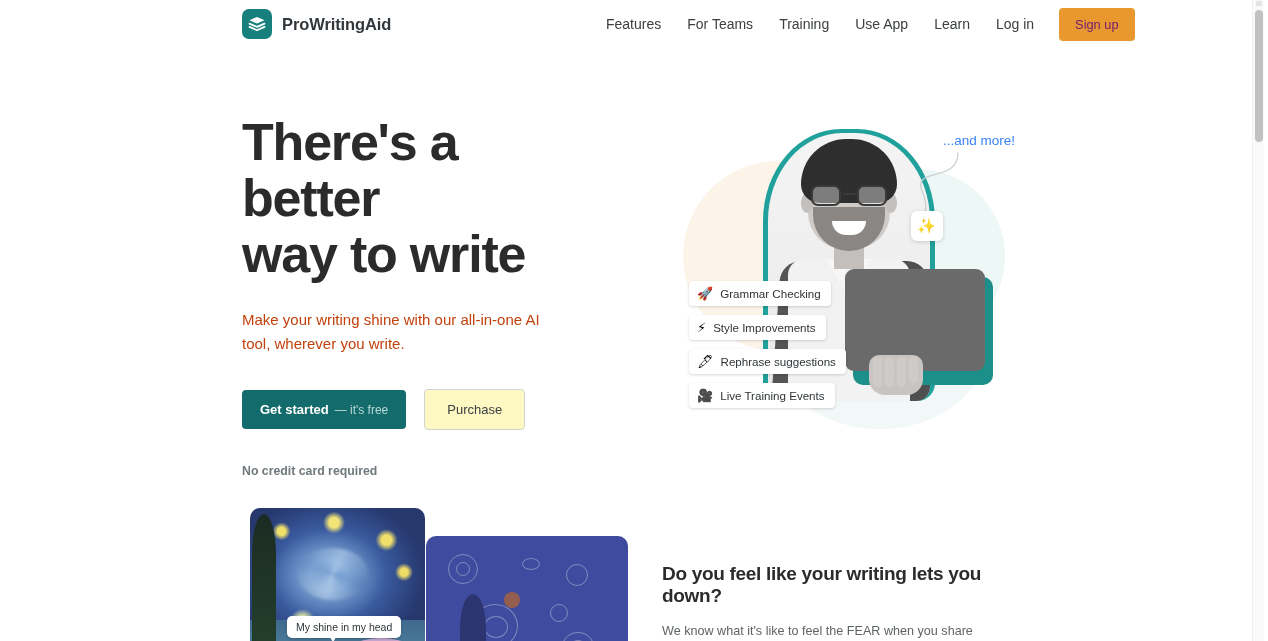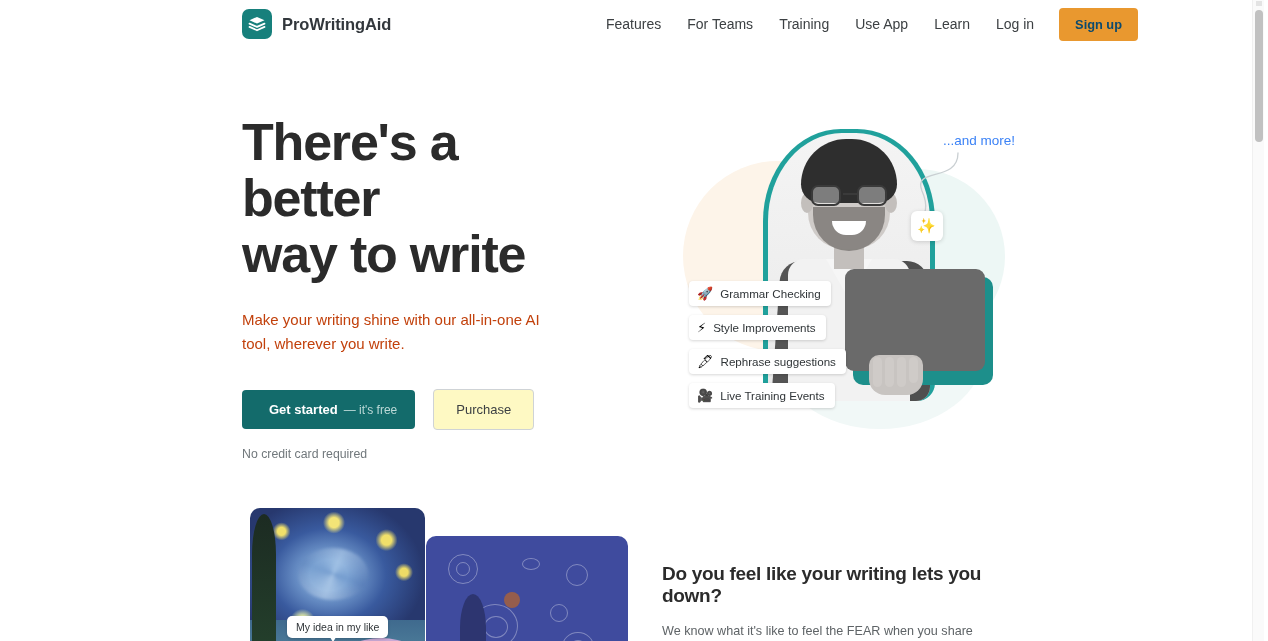--- a/index.html
+++ b/index.html
@@ -65,23 +65,23 @@
     color: #3c4043;
     text-decoration: none;
     padding: 6px 13px;
     white-space: nowrap;
     display: inline-block;
   }
   .nav-link:first-child { padding-left: 6px; }
   .btn-signup {
     margin-left: 12px;
     background: #e9982f;
-    color: #0c4a6e;
+    color: #701a75;
     font-size: 12.8px;
-    font-weight: bold;
+    font-weight: normal;
     border: none;
     border-radius: 4px;
     padding: 9px 16px;
     cursor: pointer;
     white-space: nowrap;
     font-family: inherit;
   }
 
   
   .hero {
@@ -122,37 +122,38 @@
     border-radius: 4px;
     padding: 12px 18px;
     font-size: 13px;
     cursor: pointer;
     white-space: nowrap;
     font-family: inherit;
     display: inline-flex;
     align-items: baseline;
     gap: 6px;
   }
-  .btn-primary .b-strong { font-weight: bold; margin-left: 9px; }
+  .btn-primary .b-strong { font-weight: bold; }
   .btn-primary .b-light { font-weight: normal; color: #bcd9d7; font-size: 12px; }
   .btn-secondary {
     background: #fef9c3;
     color: #3c4043;
     border: 1px solid #cfd3d6;
     border-radius: 4px;
     padding: 12px 22px;
     font-size: 13px;
     cursor: pointer;
     white-space: nowrap;
     font-family: inherit;
   }
   .hero-note {
-    margin-top: 17px;
+    margin-top: 34px;
     font-size: 12.3px;
     color: #71787c;
+    font-weight: bold;
   }
 
   
   .hero-art {
     position: absolute;
     left: 655px; top: 55px;
     width: 390px; height: 340px;
   }
   .blob-cream {
     position: absolute;
@@ -591,21 +592,21 @@
       </div>
 
       <div class="card-starry">
         <div class="starry-swirl"></div>
         <div class="starry-hills"></div>
         <div class="starry-cypress"></div>
       </div>
 
       <div class="purple-blob"></div>
 
-      <div class="idea-chip">My idea in my like</div>
+      <div class="idea-chip">My shine in my head</div>
       <div class="idea-tail"></div>
     </div>
 
     <div class="sec2-text">
       <h2 class="sec2-title">Do you feel like your writing lets you down?</h2>
       <p class="sec2-body">We know what it's like to feel the FEAR when you share something you've written. It's frustrating when you can't get your writing to do your ideas justice.</p>
     </div>
   </div>
 
   <div class="scrollbar">

